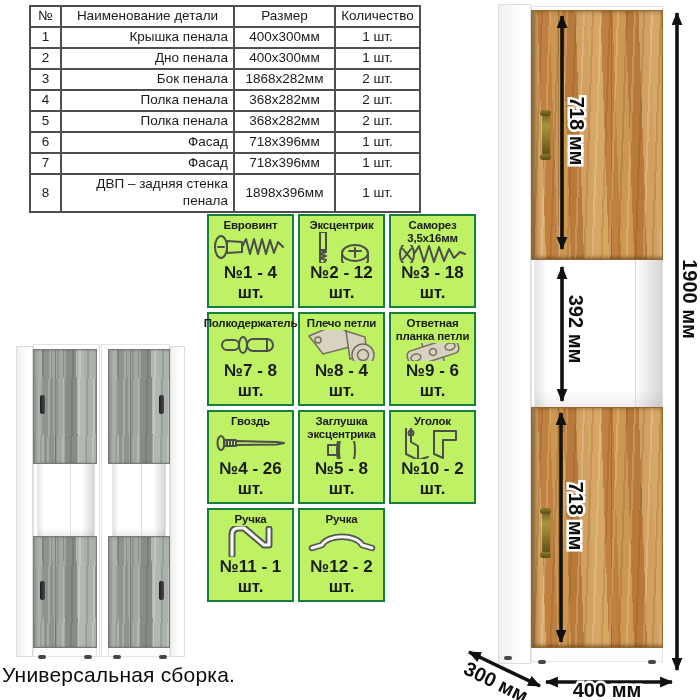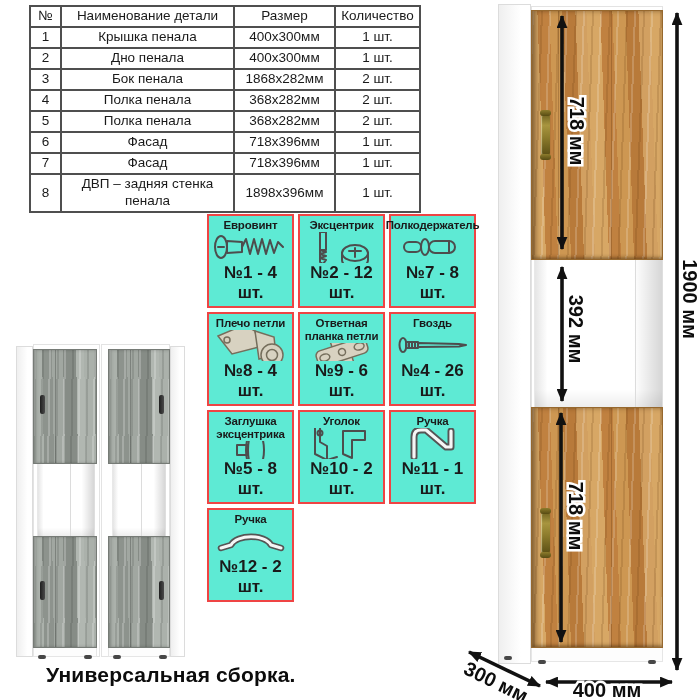--- a/index.html
+++ b/index.html
@@ -8,28 +8,28 @@
   #canvas { position:relative; width:700px; height:700px; background:#ffffff; overflow:hidden; }
 
   
   #parts-table { position:absolute; left:29px; top:5px; border-collapse:collapse; table-layout:fixed; }
   #parts-table th, #parts-table td {
     border:2px solid #4f4f4f; font-size:13.5px; font-weight:normal;
     padding:1px 5px; line-height:1.25; vertical-align:middle; text-align:center; background:#fff;
   }
   #parts-table col.c-num{width:31px;} #parts-table col.c-name{width:173px;}
   #parts-table col.c-size{width:101px;} #parts-table col.c-qty{width:85px;}
-  #parts-table td.name { text-align:center; }
+  #parts-table td.name { text-align:right; }
   #parts-table tr { height:21px; }
   #parts-table tr.tall { height:38px; }
 
   
   #hardware-grid { position:absolute; left:207px; top:214px; width:271px;
     display:grid; grid-template-columns:repeat(3,87px); grid-auto-rows:94px; gap:4px; }
-  .hw-cell { border:2px solid #ef4444; background:#5eead4; display:flex; flex-direction:column;
+  .hw-cell { border:2px solid #15803d; background:#bef264; display:flex; flex-direction:column;
     align-items:center; padding:3px 2px 2px; }
   .hw-title { font-size:11.5px; font-weight:bold; text-align:center; line-height:1.12; letter-spacing:-0.2px; }
   .hw-art { flex:1; display:flex; align-items:center; justify-content:center; width:100%; overflow:hidden; }
   .hw-count { font-size:17px; font-weight:bold; text-align:center; padding-bottom:1px; }
   .ln { stroke:#4d4d4d; stroke-width:2; fill:none; stroke-linecap:round; stroke-linejoin:round; }
   .fillm { fill:#d8d2c1; stroke:#756e5c; stroke-width:1.5; }
 
   
   .abs { position:absolute; }
   .side-face { background:linear-gradient(90deg,#efefef,#ffffff 70%); border:1px solid #dcdcdc; }
@@ -61,22 +61,22 @@
     background:linear-gradient(180deg,#6a5d1d,#a8953f 28%,#8d7c2c 55%,#574b13);
     box-shadow: inset 1px 0 1px rgba(255,250,210,0.55), 0 0 1px rgba(40,30,0,0.6); }
   .brass-handle::before, .brass-handle::after { content:""; position:absolute; left:-1px; width:11px; height:6px;
     background:linear-gradient(180deg,#8d7c2c,#574b13); border-radius:3px; }
   .brass-handle::before { top:-3px; } .brass-handle::after { bottom:-3px; }
   .dark-handle { background:linear-gradient(90deg,#1f1f1f,#4a4a4a); border-radius:2px; }
   .foot { background:#474747; border-radius:2px; width:8px; height:4px; }
   .plinth { background:#fdfdfd; border:1px solid #e6e6e6; border-top:none; }
 
   
-  #assembly-caption { position:absolute; left:2px; top:663px; font-size:21px; font-weight:bold;
-    letter-spacing:0.2px; color:#0c0c0c;margin-left:44px; }
+  #assembly-caption { position:absolute; left:2px; top:663px; font-size:21px; font-weight:normal;
+    letter-spacing:0.2px; color:#0c0c0c; }
 
   
   #dims-svg { position:absolute; left:0; top:0; pointer-events:none; }
   .dim-line { stroke:#111; stroke-width:3.6; }
   .dim-text { font-family:"Liberation Sans", sans-serif; font-weight:bold; font-size:20px;
     fill:#0d0d0d; stroke:#ffffff; stroke-width:5px; paint-order:stroke; text-anchor:middle; }
 </style>
 </head>
 <body>
 
@@ -170,20 +170,31 @@
           <rect class="ln" x="14" y="12" width="6" height="18"></rect>
           <path class="ln" d="M14,30 l6,2 l-6,2 l6,2 l-6,2 l6,2 l-3,4 l-3,-2 z"></path>
           <ellipse class="ln" cx="49" cy="33" rx="13" ry="8"></ellipse>
           <path class="ln" d="M36,33 v7 a13,8 0 0 0 26,0 v-7"></path>
           <path class="ln" d="M43,31 h12 M49,28 v9"></path>
         </svg>
       </div>
       <div class="hw-count">№2 - 12 шт.</div>
     </div>
 
+    <div class="hw-cell">
+      <div class="hw-title">Саморез 3,5х16мм</div>
+      <div class="hw-art">
+        <svg width="72" height="32" viewBox="0 0 72 32">
+          <ellipse class="ln" cx="10" cy="16" rx="7" ry="11"></ellipse>
+          <path class="ln" d="M6,11 l8,10 M14,11 l-8,10"></path>
+          <path class="ln" d="M17,16 L22,8 L27,24 L32,8 L37,24 L42,9 L47,23 L52,11 L57,20 L63,14 L68,16"></path>
+        </svg>
+      </div>
+      <div class="hw-count">№3 - 18 шт.</div>
+    </div>
 
     <div class="hw-cell">
       <div class="hw-title">Полкодержатель</div>
       <div class="hw-art">
         <svg width="64" height="24" viewBox="0 0 64 24">
           <rect class="ln" x="3" y="7" width="17" height="10" rx="5"></rect>
           <ellipse class="ln" cx="24" cy="12" rx="4" ry="8"></ellipse>
           <rect class="ln" x="28" y="6" width="26" height="12" rx="6"></rect>
           <line class="ln" x1="48" y1="6" x2="48" y2="18"></line>
         </svg>

